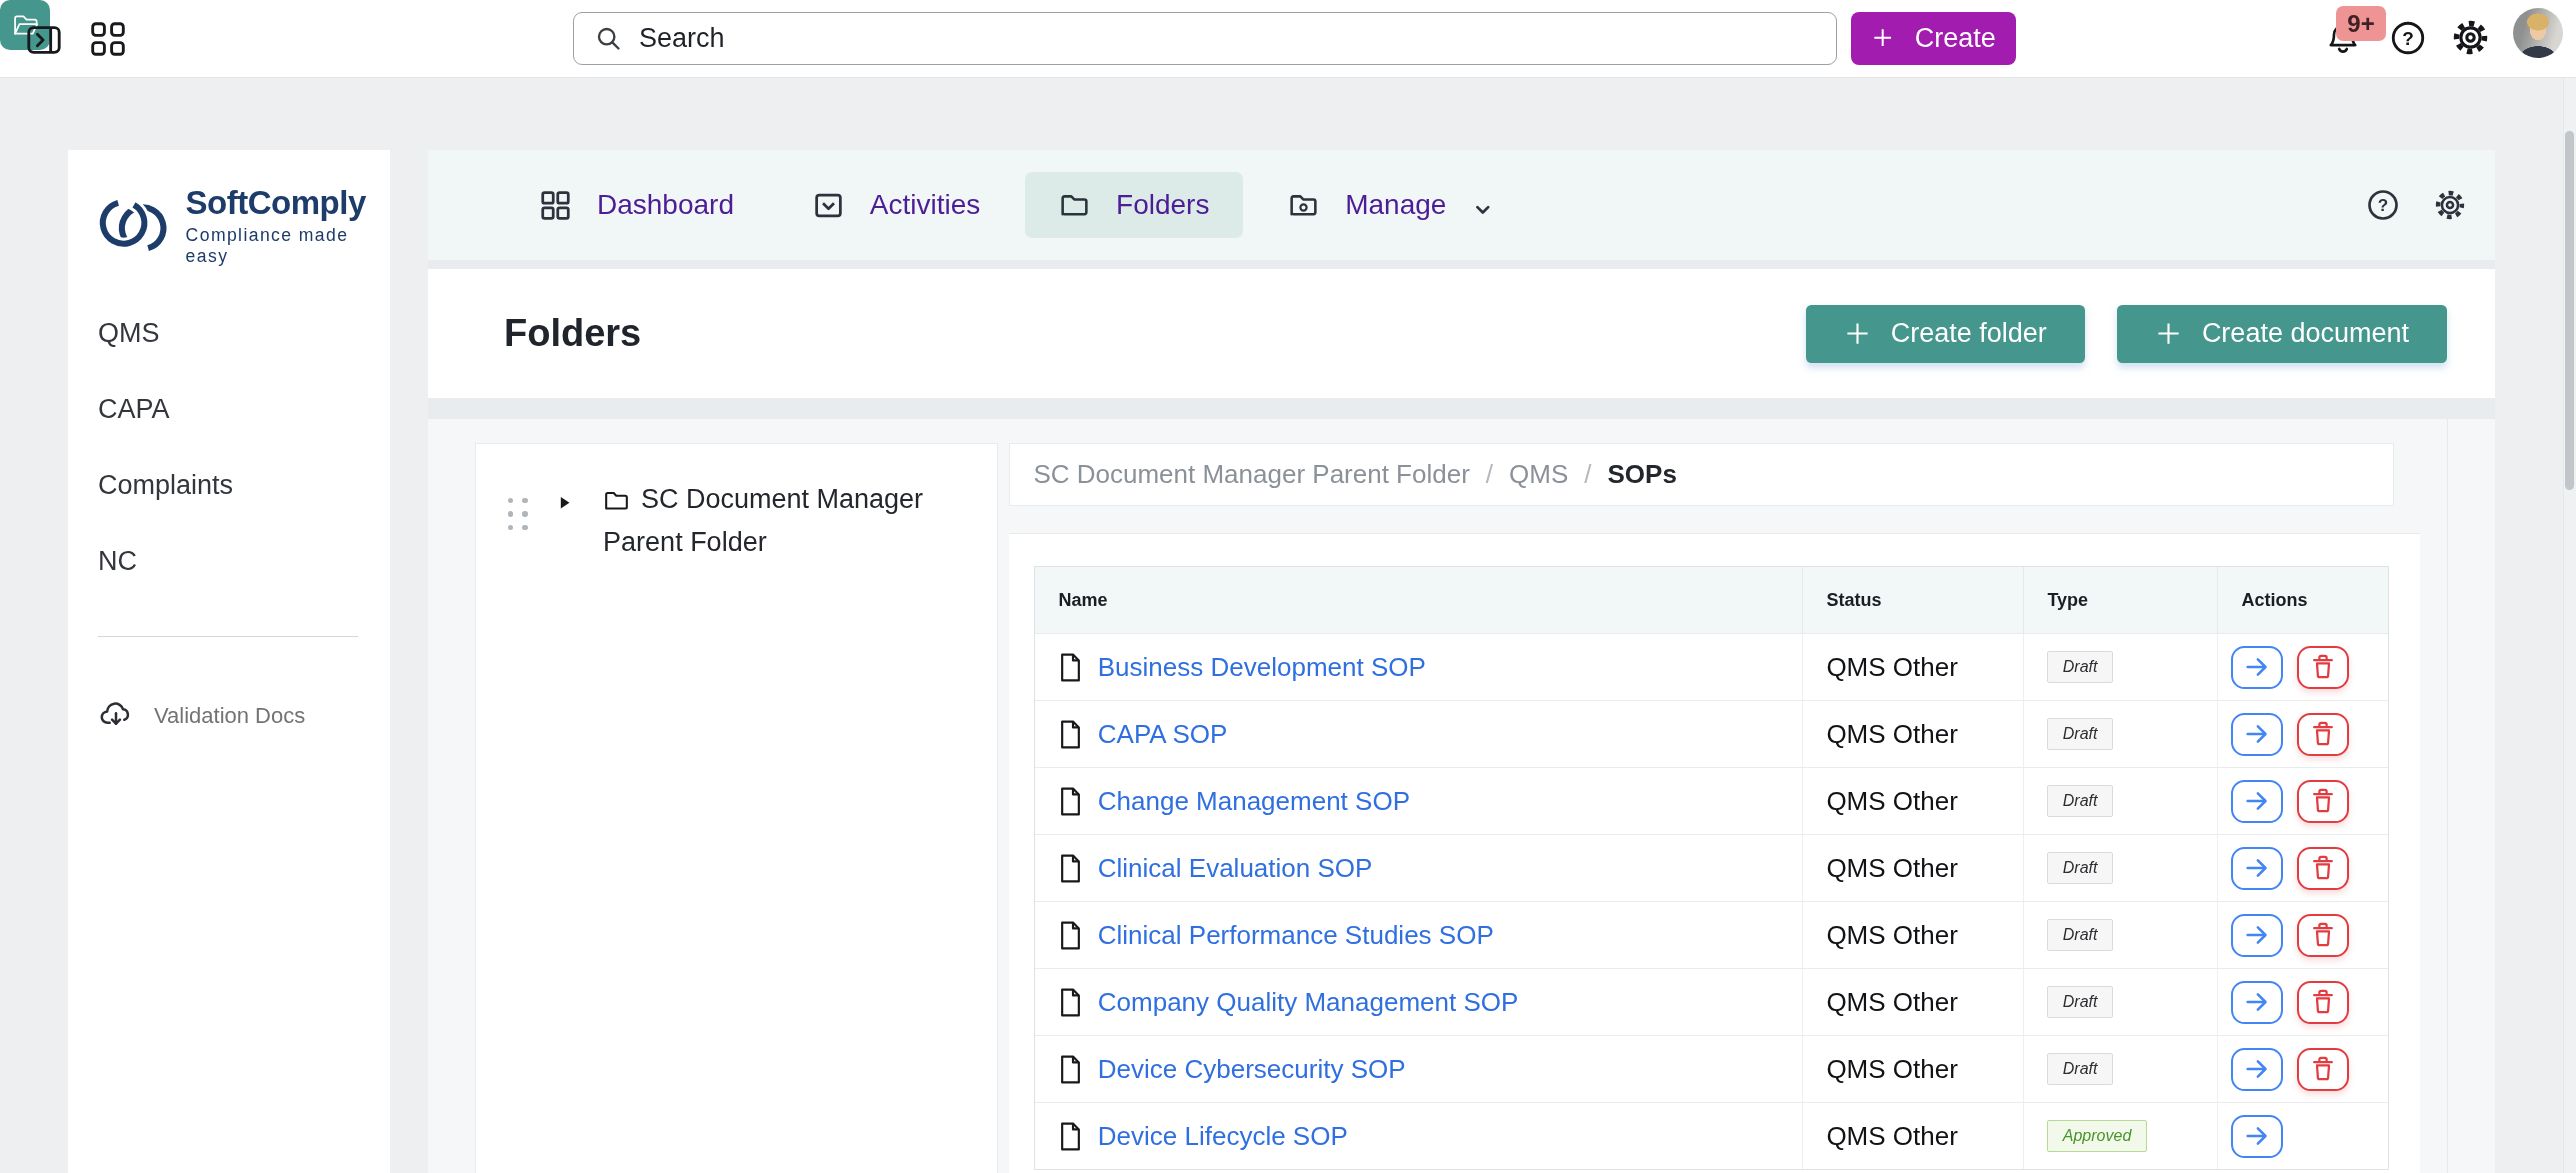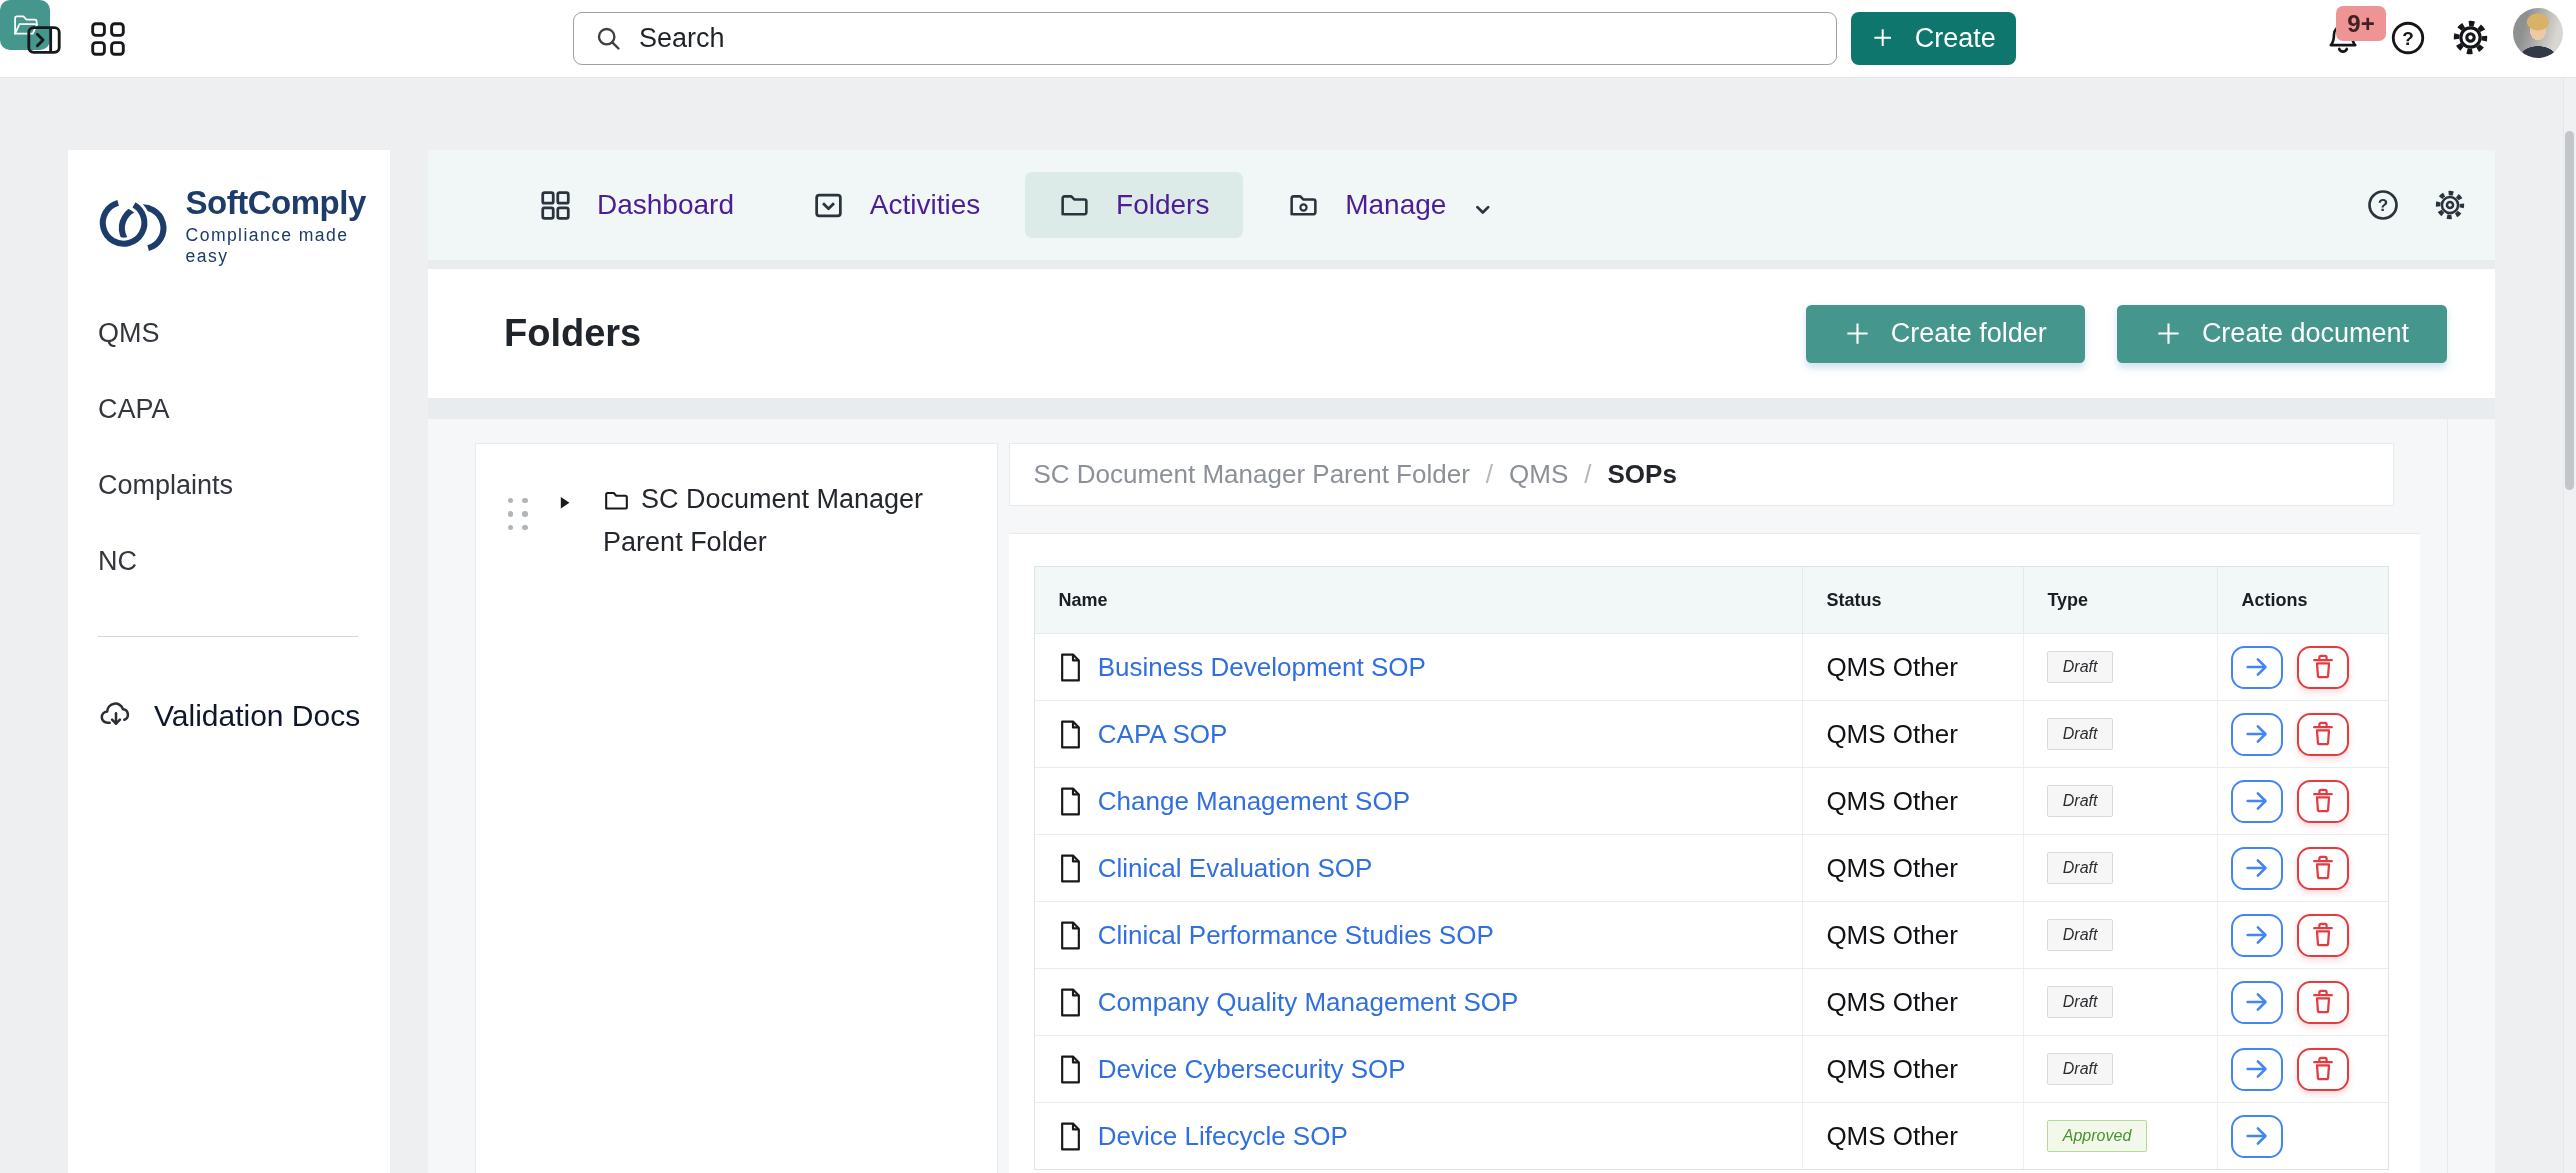--- a/index.html
+++ b/index.html
@@ -20,21 +20,21 @@
   .tb-app    { left:159px; top:13.5px; width:50px; height:50px; border-radius:10px;
                background:var(--accent); display:flex; align-items:center; justify-content:center;
                border:none; }
   .search { position:absolute; left:573px; top:11.7px; width:1264px; height:53px;
             border:1.8px solid #9aa1a8; border-radius:9px; background:#fff;
             display:flex; align-items:center; padding-left:20px; }
   .search input { border:none; outline:none; flex:1; font:27px "Liberation Sans",sans-serif;
                   color:#1d2024; margin-left:16px; background:transparent; }
   .search input::placeholder { color:#1f2328; opacity:1; }
   .create-global { position:absolute; left:1851px; top:11.7px; width:165px; height:53px;
-            background:#0f766e; color:#fff; border:none; border-radius:8px;
+            background:#a21caf; color:#fff; border:none; border-radius:8px;
             font:27px "Liberation Sans",sans-serif; display:flex; align-items:center;
             justify-content:center; gap:20px; cursor:pointer; }
   .tb-bell { left:2324px; top:20px; }
   .badge-notif { position:absolute; left:2336px; top:6.3px; min-width:50px; height:35px;
             background:#ef9494; border-radius:7.2px; color:#3f2024; font-size:24px; font-weight:700;
             display:flex; align-items:center; justify-content:center; padding:0 9px; }
   .tb-help { left:2389px; top:19px; }
   .tb-gear { left:2450px; top:17px; }
   .avatar { position:absolute; left:2513px; top:8px; width:50px; height:50px; border-radius:50%;
             border:none; cursor:pointer; overflow:hidden;
@@ -47,21 +47,21 @@
   
   .sidebar { position:absolute; left:68px; top:150px; width:322px; bottom:0; background:#fff; }
   .logo { display:flex; align-items:center; gap:12.6px; padding:34px 0 0 27px; }
   .logo-name { font-size:33px; font-weight:700; color:#1d3c69; letter-spacing:-0.5px; }
   .logo-tag  { font-size:17.6px; color:#1d3c69; letter-spacing:1.4px; margin-top:2.7px; }
   .nav { list-style:none; margin-top:29px; }
   .nav li { height:76px; display:flex; align-items:center; padding-left:30px;
             font-size:27px; color:#33373d; cursor:pointer; }
   .side-divider { height:1.8px; background:#d4d6d8; margin:36px 32px 0 30px; }
   .vdocs { display:flex; align-items:center; gap:20px; padding-left:30px; margin-top:61px;
-           cursor:pointer; font-size:30px; color:#0f172a; }
+           cursor:pointer; font-size:22px; color:#737373; }
 
   
   .main-col { position:absolute; left:428px; top:150px; width:2067px; bottom:0; background:#e9ecee; }
 
   .tabbar { position:absolute; left:0; right:0; top:0; height:110px; background:#f1f6f6;
             display:flex; align-items:center; padding-left:78px; gap:10.8px; }
   .tab { display:flex; align-items:flex-end; gap:26px; padding:17px 34px; border-radius:7.2px;
          font-size:28px; font-weight:500; color:#4c1d95; background:transparent; border:none; cursor:pointer; }
   .tab.active { background:#dcebe8; }
   .tabbar-right { margin-left:auto; display:flex; gap:31px; padding-right:27px; }

